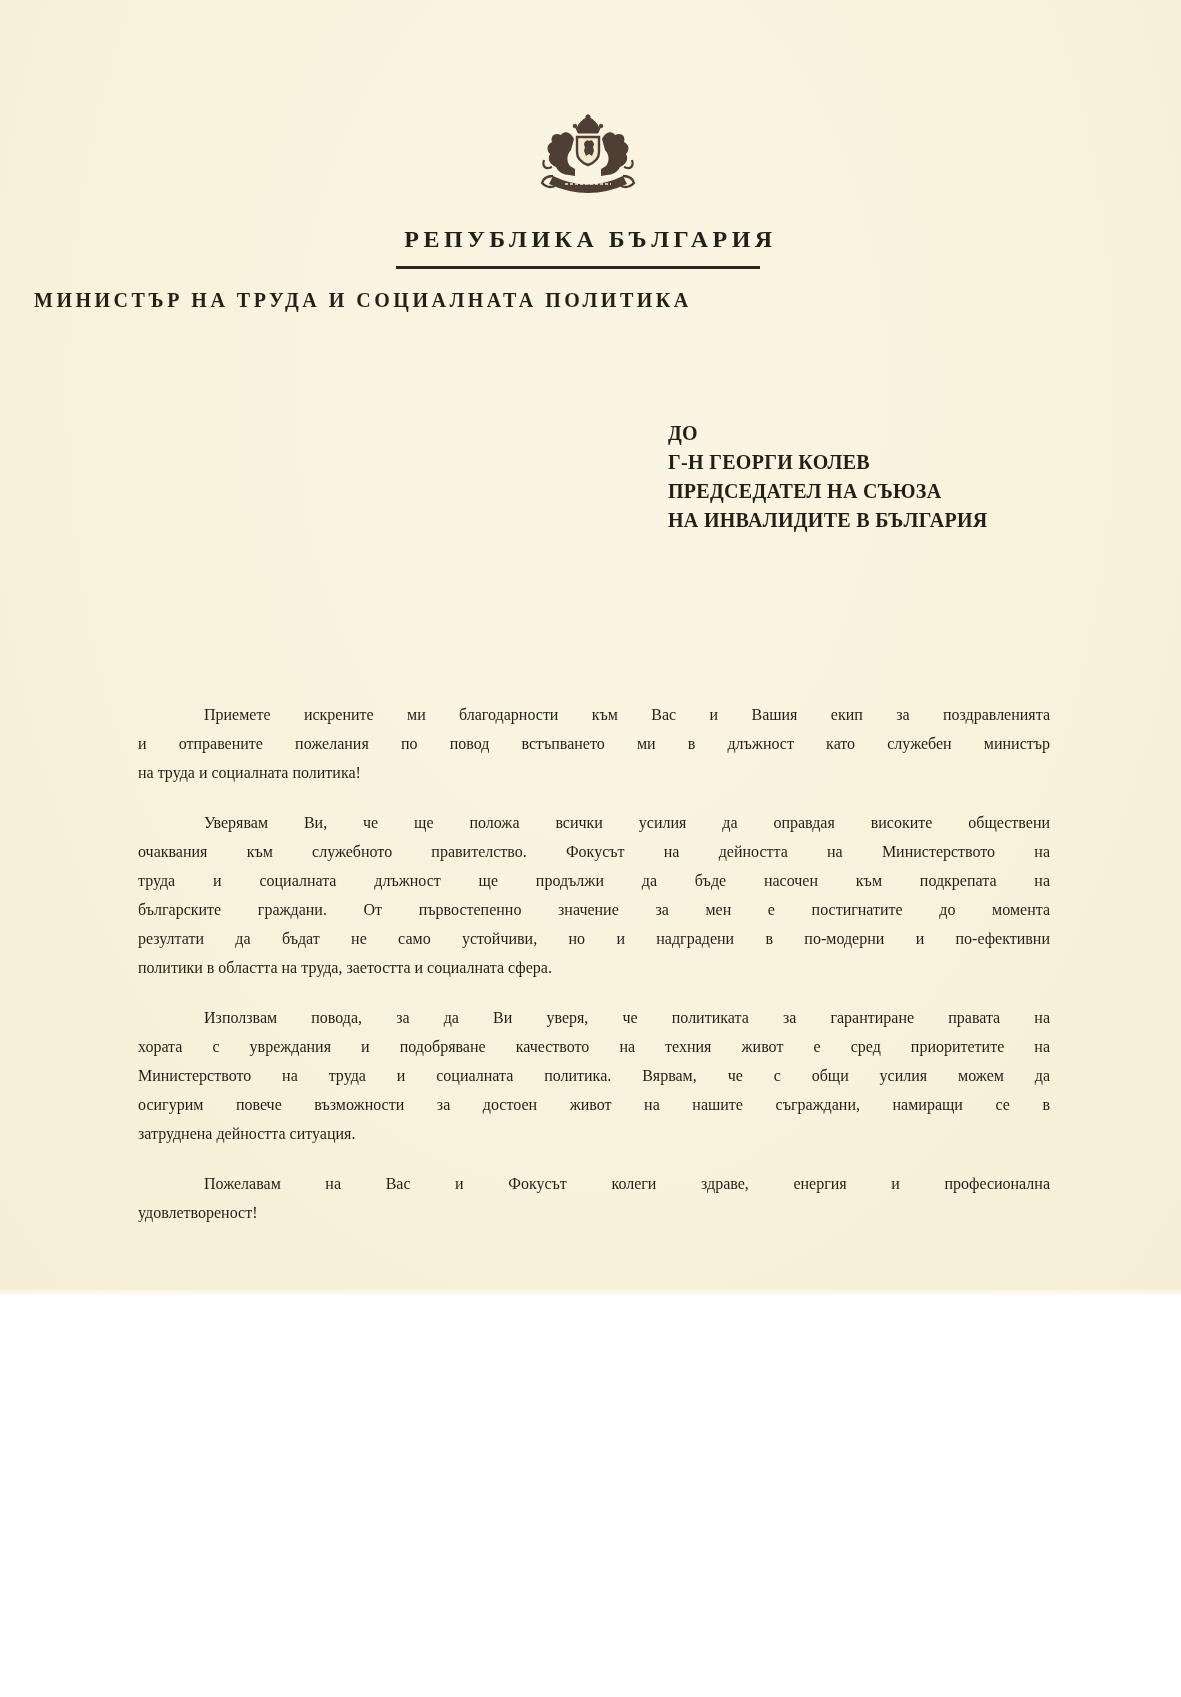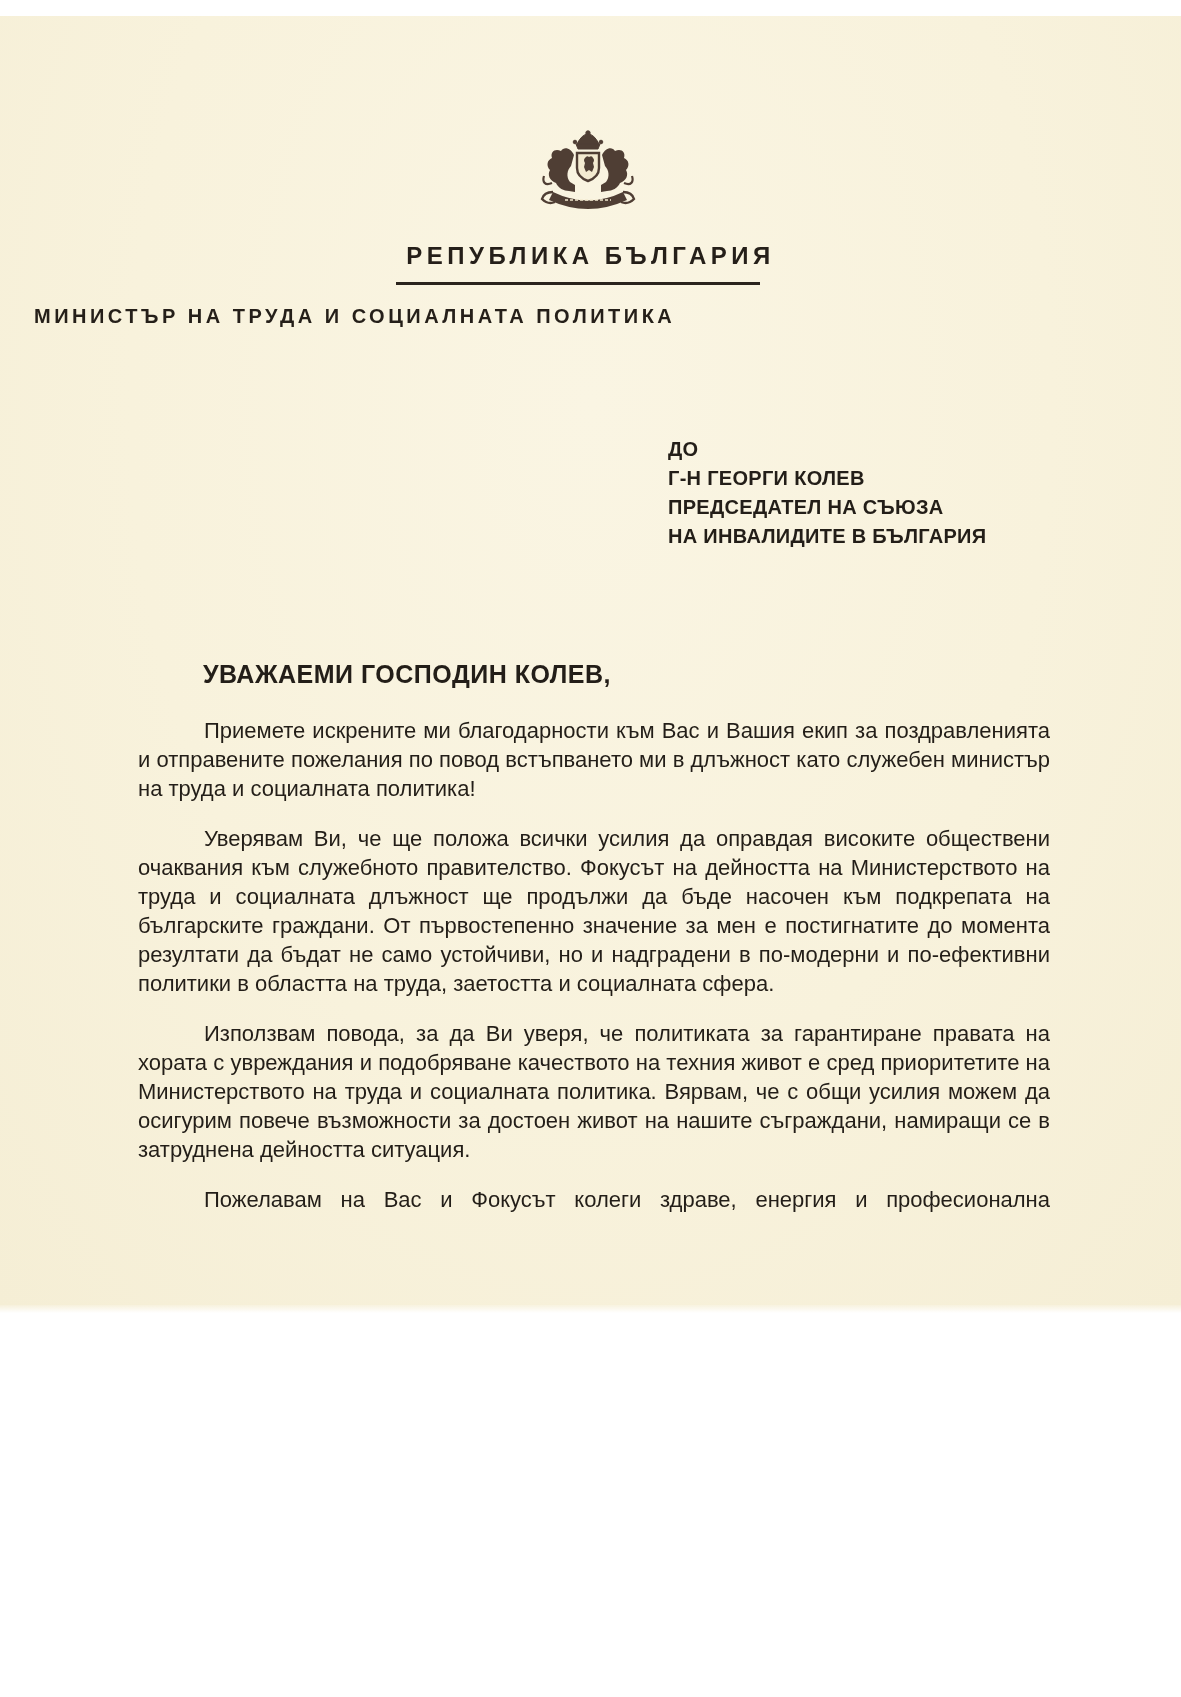--- a/index.html
+++ b/index.html
@@ -1,21 +1,21 @@
 <!DOCTYPE html>
 <html><head>
 <meta charset="utf-8">
 <style>
   html, body { margin:0; padding:0; background:#ffffff; }
   .page {
     position:relative;
     width:1181px; height:1297px;
-    margin:16px auto;
+    margin:0 auto;
     background: radial-gradient(ellipse at 50% 30%, #faf5e3 0%, #f8f2dc 55%, #f5eed5 100%);
-    font-family:Liberation Sans, sans-serif;
+    font-family:Liberation Serif, serif;
     color:#231e18;
     overflow:hidden;
   }
   .scan-bottom {
     position:absolute; left:0; bottom:0; width:100%; height:8px;
     background:linear-gradient(to bottom, rgba(255,255,255,0.15), #ffffff);
   }
   .emblem {
     position:absolute; left:527px; top:110px; width:122px; height:110px;
     filter:blur(0.3px); opacity:0.94;
@@ -37,21 +37,21 @@
   .recipient {
     position:absolute; left:668px; top:419px;
     font-size:20px; font-weight:bold; line-height:29px; letter-spacing:0.3px;
   }
   .salutation {
     position:absolute; left:203px; top:644px;
     font-size:25px; font-weight:bold; letter-spacing:0.5px;
   }
   .body-block {
     position:absolute; left:138px; top:700px; width:912px;
-    font-size:22px; line-height:29px;
+    font-size:16px; line-height:29px;
   }
   .para { margin:0 0 21px 0; }
   .tline { text-align:justify; text-align-last:justify; text-justify:inter-word; }
   .tline.last { text-align-last:left; }
   .para .tline:first-child { text-indent:66px; }
   .valediction {
     position:absolute; left:550px; top:1396px;
     font-size:24px; font-weight:bold; font-style:italic;
   }
   .signature-svg {
@@ -103,21 +103,20 @@
   <div class="title-rule"></div>
   <div class="ministry-title">МИНИСТЪР НА ТРУДА И СОЦИАЛНАТА ПОЛИТИКА</div>
 
   <div class="recipient">
     <div>ДО</div>
     <div>Г-Н ГЕОРГИ КОЛЕВ</div>
     <div>ПРЕДСЕДАТЕЛ НА СЪЮЗА</div>
     <div>НА ИНВАЛИДИТЕ В БЪЛГАРИЯ</div>
   </div>
 
-  <div class="salutation">УВАЖАЕМИ ГОСПОДИН КОЛЕВ,</div>
 
   <div class="body-block">
     <div class="para">
         <div class="tline">Приемете искрените ми благодарности към Вас и Вашия екип за поздравленията</div>
         <div class="tline">и отправените пожелания по повод встъпването ми в длъжност като служебен министър</div>
         <div class="tline last">на труда и социалната политика!</div>
       </div>
     <div class="para">
         <div class="tline">Уверявам Ви, че ще положа всички усилия да оправдая високите обществени</div>
         <div class="tline">очаквания към служебното правителство. Фокусът на дейността на Министерството на</div>
@@ -128,20 +127,21 @@
       </div>
     <div class="para">
         <div class="tline">Използвам повода, за да Ви уверя, че политиката за гарантиране правата на</div>
         <div class="tline">хората с увреждания и подобряване качеството на техния живот е сред приоритетите на</div>
         <div class="tline">Министерството на труда и социалната политика. Вярвам, че с общи усилия можем да</div>
         <div class="tline">осигурим повече възможности за достоен живот на нашите съграждани, намиращи се в</div>
         <div class="tline last">затруднена дейността ситуация.</div>
       </div>
     <div class="para">
         <div class="tline">Пожелавам на Вас и Фокусът колеги здраве, енергия и професионална</div>
+        <div class="tline last">удовлетвореност!</div>
       </div>
   </div>
 
   <div class="valediction">С правата:</div>
 
   <svg class="signature-svg" viewBox="0 0 180 124" aria-hidden="true">
     <g fill="none" stroke="#2f4cc3" stroke-width="3.4" stroke-linecap="round" stroke-linejoin="round" opacity="0.95">
       <path d="M12 88 c3 -15 8 -24 12 -23 c4 1 0 15 -2 22 c-2 7 4 9 9 2 c5 -7 8 -16 12 -15 c4 1 1 10 3 13 c2 3 8 1 11 -4 c3 -4 7 -7 12 -8"></path>
       <path d="M70 78 c6 -2 11 -6 14 -10"></path>
       <path d="M86 116 C104 92 140 46 158 14"></path>

